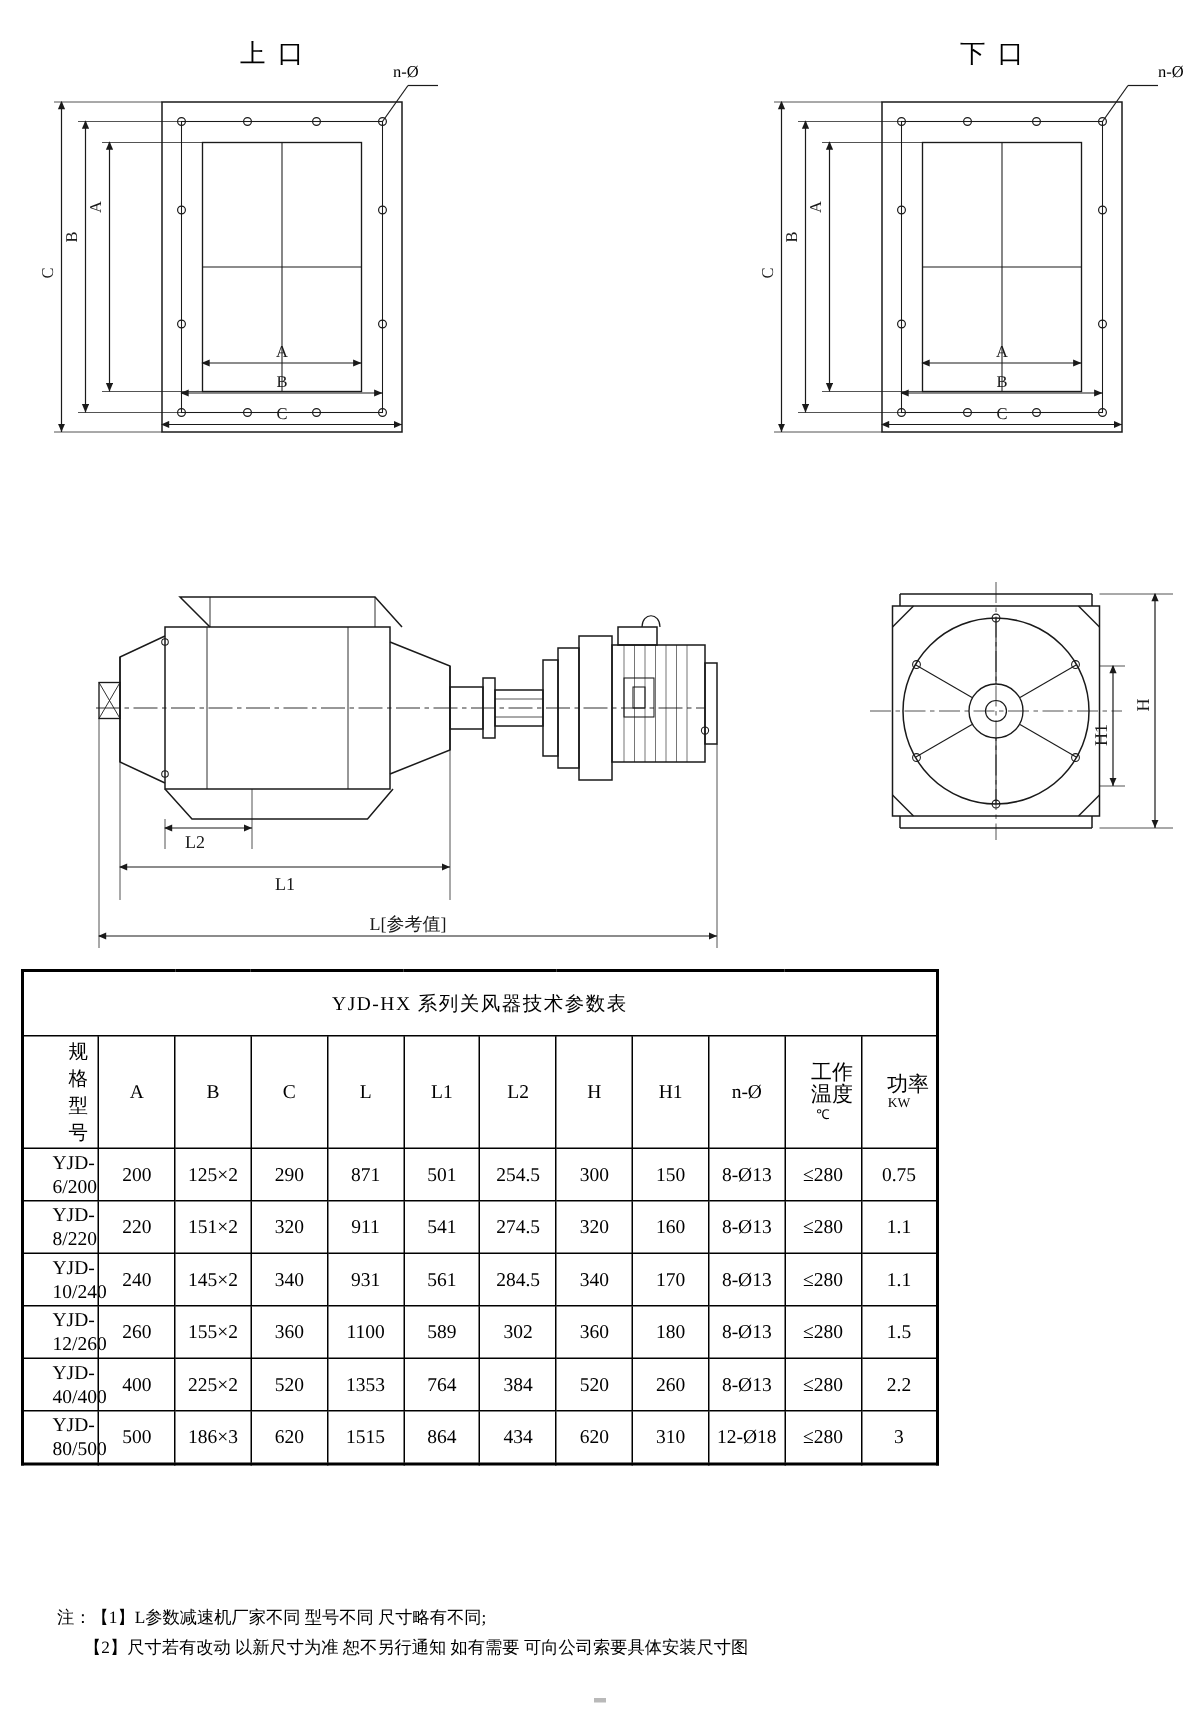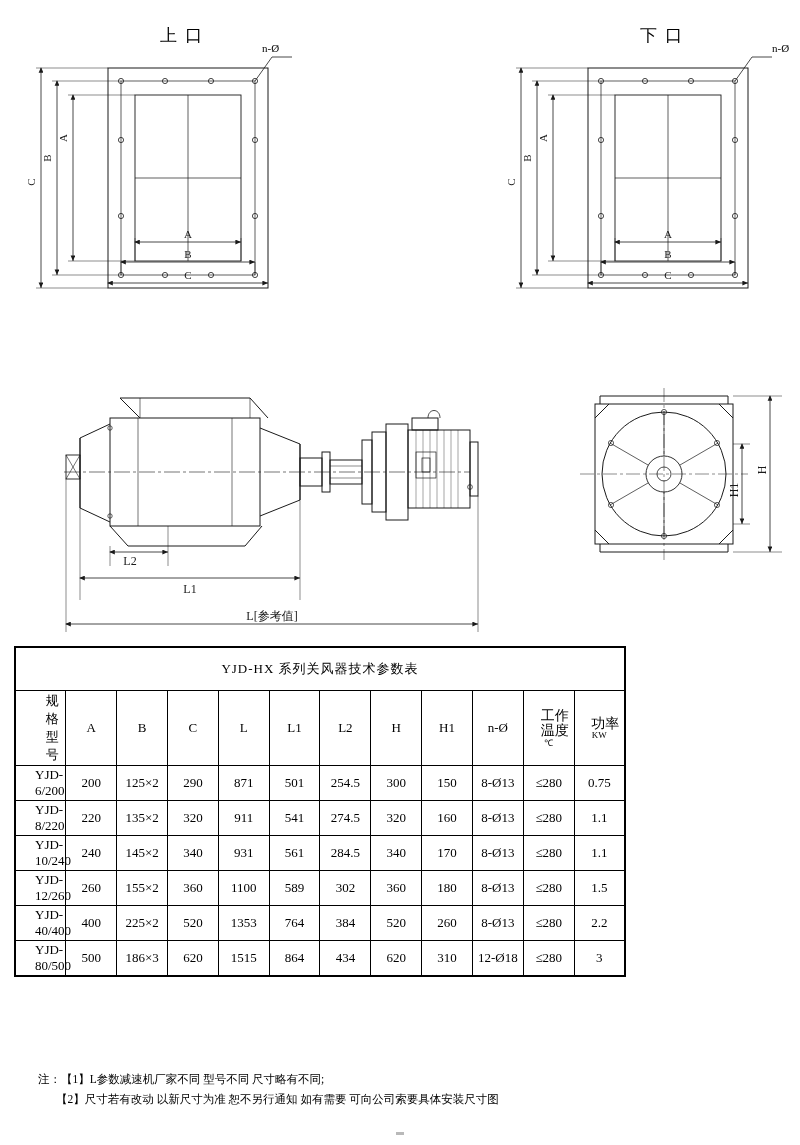--- a/index.html
+++ b/index.html
@@ -396,21 +396,21 @@
             <td>254.5</td>
             <td>300</td>
             <td>150</td>
             <td>8-Ø13</td>
             <td>≤280</td>
             <td>0.75</td>
           </tr>
           <tr>
             <td class="model">YJD-8/220</td>
             <td>220</td>
-            <td>135×2</td>
+            <td>151×2</td>
             <td>320</td>
             <td>911</td>
             <td>541</td>
             <td>274.5</td>
             <td>320</td>
             <td>160</td>
             <td>8-Ø13</td>
             <td>≤280</td>
             <td>1.1</td>
           </tr>

